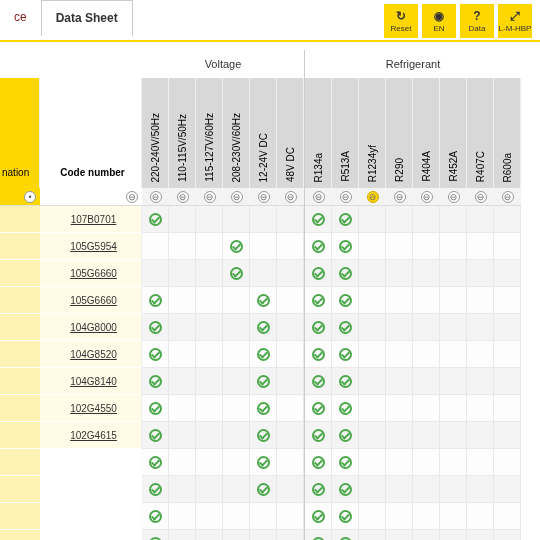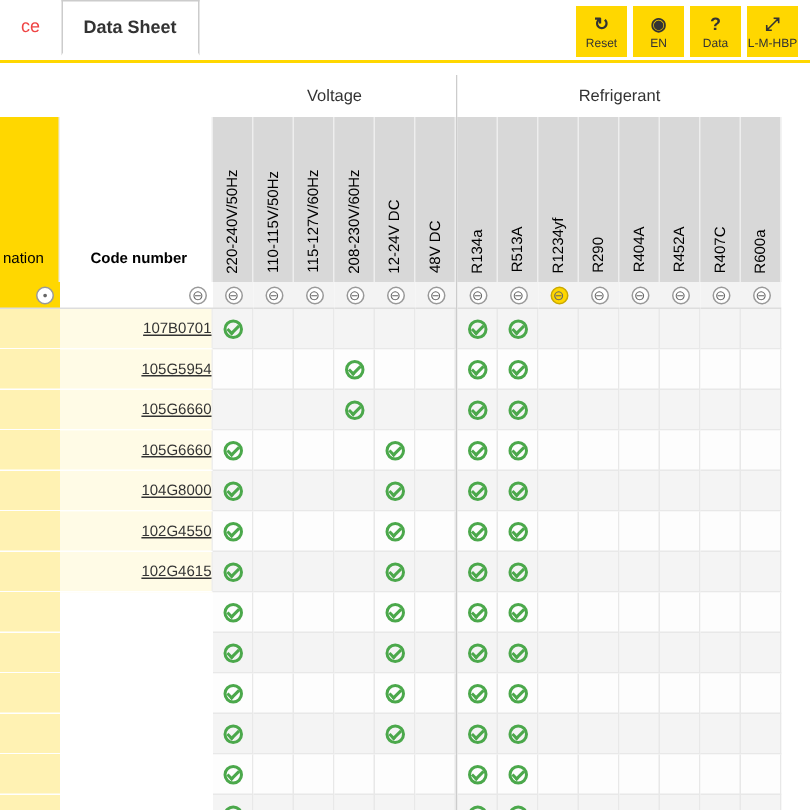--- a/index.html
+++ b/index.html
@@ -1,20 +1,20 @@
 <!DOCTYPE html>
 <html><head>
 <meta charset="utf-8">
 <style>
 *{box-sizing:border-box;margin:0;padding:0}
 body{font-family:Arial,sans-serif;font-size:11px;background:#fff;width:540px;height:540px;overflow:hidden}
 .top-tabs{display:flex;align-items:flex-start;gap:0;border-bottom:2px solid #ffd700;height:42px}
 .tab{padding:10px 14px;color:#333;font-size:12px}
 .tab.active{border:1px solid #ccc;border-bottom:2px solid #fff;background:#fff;font-weight:bold;margin-bottom:-2px}
-.tab.partial{color:#ef4444}
+.tab.partial{color:#7f1d1d}
 .toolbar{margin-left:auto;display:flex;gap:4px;padding:4px 8px 0 0}
 .tbtn{width:34px;height:34px;background:#ffd700;display:flex;flex-direction:column;align-items:center;justify-content:center;cursor:pointer;font-size:8px;color:#333}
 .tbtn svg,.tbtn .ico{width:14px;height:14px;margin-bottom:1px}
 .ico{display:inline-block;text-align:center;line-height:14px;font-size:12px;font-weight:bold}
 .grid{display:flex;margin-top:8px}
 .left{display:flex}
 .col{display:flex;flex-direction:column}
 .col.nation{width:40px;background:#ffd700}
 .col.code{width:102px;background:#fff}
 .group-hdr{height:28px;display:flex;align-items:center;justify-content:center;font-size:11px;color:#333;background:#fff}
@@ -24,21 +24,21 @@
 .col.nation .vhead{background:#ffd700;justify-content:flex-start;align-items:flex-end;padding-bottom:10px}
 .col.code .vhead{background:#fff;justify-content:center;align-items:flex-end;font-weight:bold;padding-left:6px;padding-bottom:10px}
 .filter-row{height:18px;display:flex;align-items:center;justify-content:center;background:#f3f3f3;border-bottom:1px solid #ddd}
 .col.nation .filter-row{background:#ffd700;justify-content:flex-end;padding-right:4px}
 .col.code .filter-row{justify-content:flex-end;padding-right:4px;background:#fff}
 .fcircle{width:12px;height:12px;border:1px solid #999;border-radius:50%;display:inline-flex;align-items:center;justify-content:center;font-size:9px;color:#666;background:#fff}
 .fcircle.active{background:#ffd700;border-color:#c9a800}
 .fcircle.dot::before{content:"•"}
 .cell{height:27px;display:flex;align-items:center;border-bottom:1px solid #eee;border-right:1px solid #eee;font-size:10px;color:#333;justify-content:center}
 .col.nation .cell{background:#fff2b3;border-bottom:1px solid #fff;border-right:none}
-.col.code .cell{background:#fffbe6;justify-content:flex-end;padding-left:6px;border-bottom:1px solid #fff}
+.col.code .cell{background:#fffbe6;justify-content:center;padding-left:6px;border-bottom:1px solid #fff}
 .col.code .cell a{color:#333;text-decoration:underline}
 .right{display:flex;overflow-x:hidden}
 .dcol{width:27px;display:flex;flex-direction:column}
 .dcell{height:27px;display:flex;align-items:center;justify-content:center;border-bottom:1px solid #e8e8e8;border-right:1px solid #e8e8e8}
 .dcell:nth-child(odd){background:#f7f7f7}
 .dcell:nth-child(even){background:#fdfdfd}
 .check{width:13px;height:13px;border:2px solid #4ba84b;border-radius:50%;position:relative}
 .check::after{content:"";position:absolute;left:2.5px;top:0px;width:3px;height:6px;border:solid #4ba84b;border-width:0 2px 2px 0;transform:rotate(45deg)}
 .vgroup{display:flex;flex-direction:column}
 .vgroup-row{display:flex}
@@ -114,20 +114,26 @@
           <div class="cell">
             <a>105G6660</a>
           </div>
           <div class="cell">
             <a>105G6660</a>
           </div>
           <div class="cell">
             <a>104G8000</a>
           </div>
           <div class="cell">
+            <a>104G8520</a>
+          </div>
+          <div class="cell">
+            <a>104G8140</a>
+          </div>
+          <div class="cell">
             <a>102G4550</a>
           </div>
           <div class="cell">
             <a>102G4615</a>
           </div>
         </div>
     </div>
   </div>
   <div class="right">
     <div class="vgroup">

